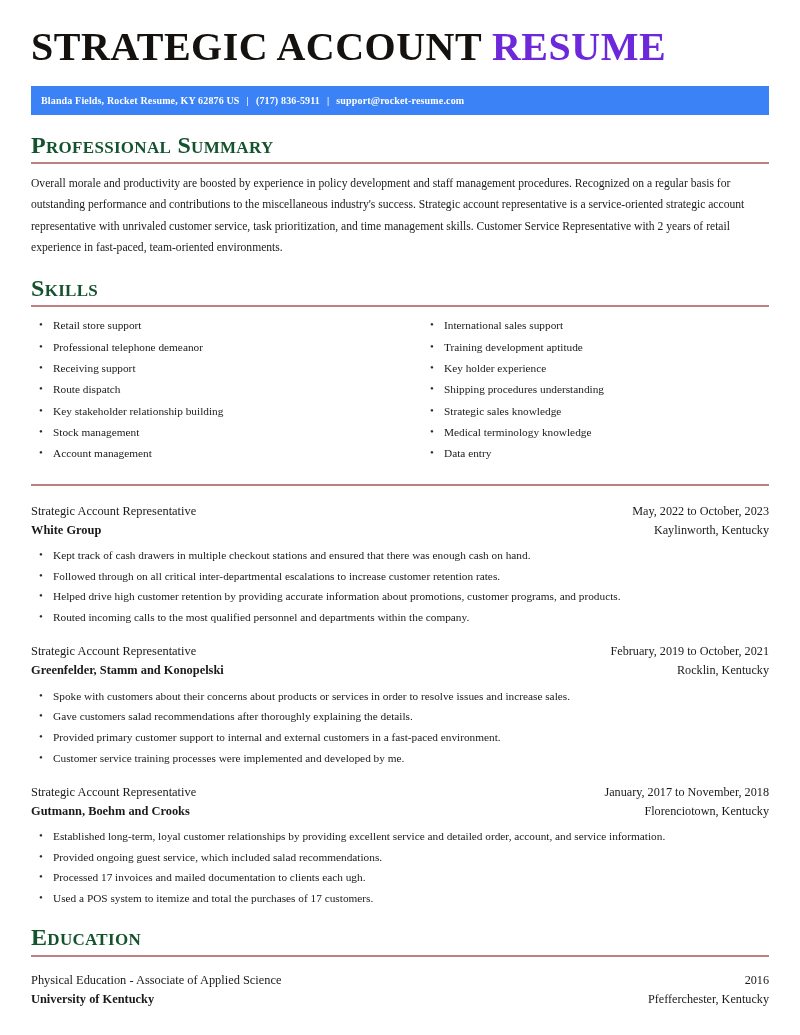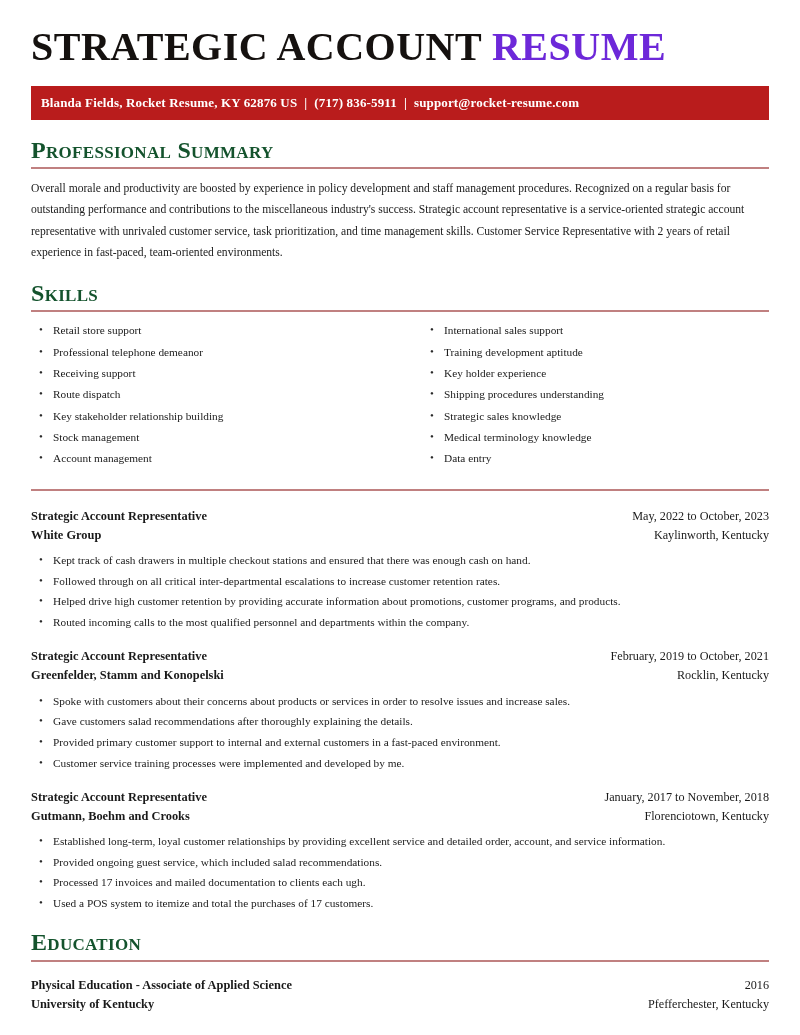--- a/index.html
+++ b/index.html
@@ -18,26 +18,26 @@
     font-weight:bold;
     letter-spacing:0.5px;
     margin:26px 0 0 0;
     line-height:1.05;
     white-space:nowrap;
   }
   .title .dark { color:#15110f; }
   .title .red  { color:#6d28d9; }
 
   .contactbar {
-    background:#b91c1c;
+    background:#3b82f6;
     color:#ffffff;
     margin-top:18px;
     padding:9px 10px 9px 10px;
     box-sizing:border-box;
-    font-size:13px;
+    font-size:10px;
     font-weight:bold;
     letter-spacing:0.15px;
     white-space:nowrap;
   }
   .contactbar .sep { padding:0 7px; font-weight:bold; }
 
   
   .section { margin-top:17px; }
   .sec-head {
     font-variant:small-caps;
@@ -90,21 +90,21 @@
   .skills-col ul.bullets li { margin-bottom:4.2px; }
 
   
   .entry { margin-top:16px; }
   .entry-row {
     display:flex;
     justify-content:space-between;
     align-items:baseline;
     line-height:1.55;
   }
-  .entry-title { font-size:12.4px; font-weight:bold; }
+  .entry-title { font-size:12.4px; font-weight:normal; }
   .entry-date  { font-size:12.2px; font-weight:normal; text-align:right; }
   .entry-org   { font-size:12.4px; font-weight:bold; }
   .entry-loc   { font-size:12.2px; text-align:right; }
   .entry .bullets { margin-top:7px; }
 
   .edu-entry { margin-top:14px; }
 </style>
 </head>
 <body>
 

